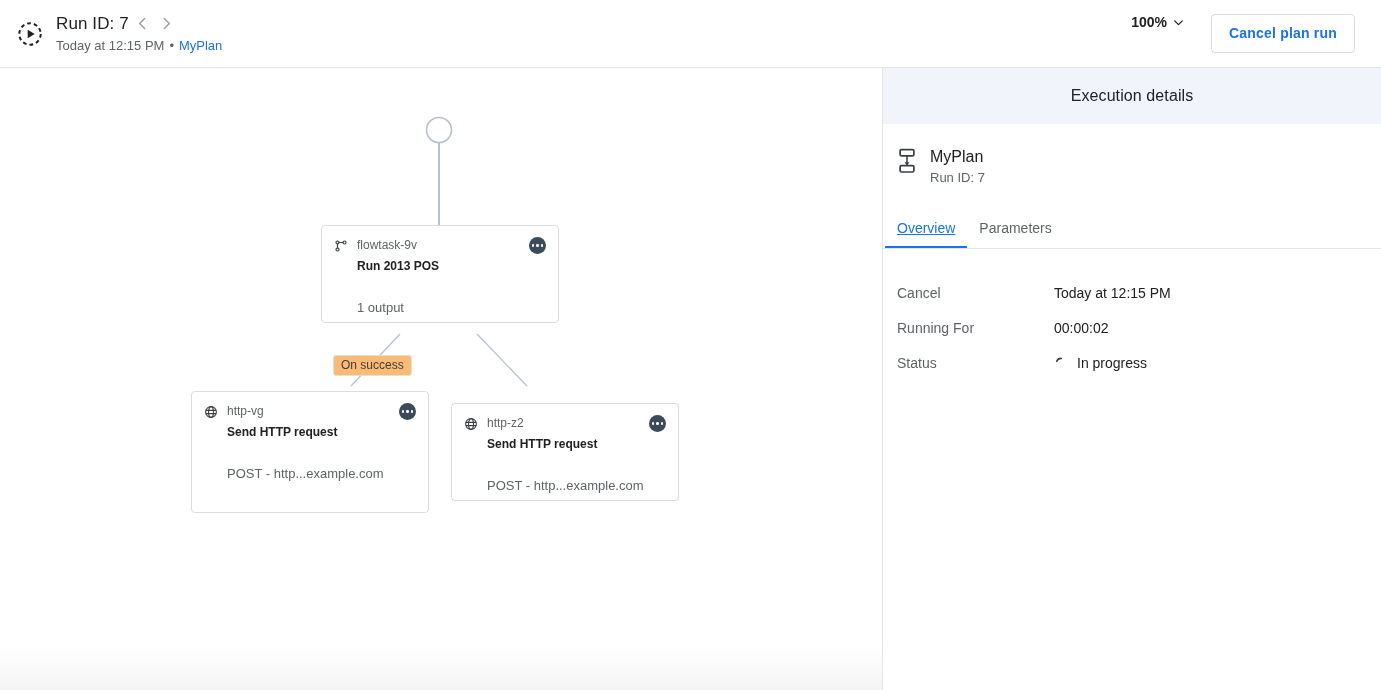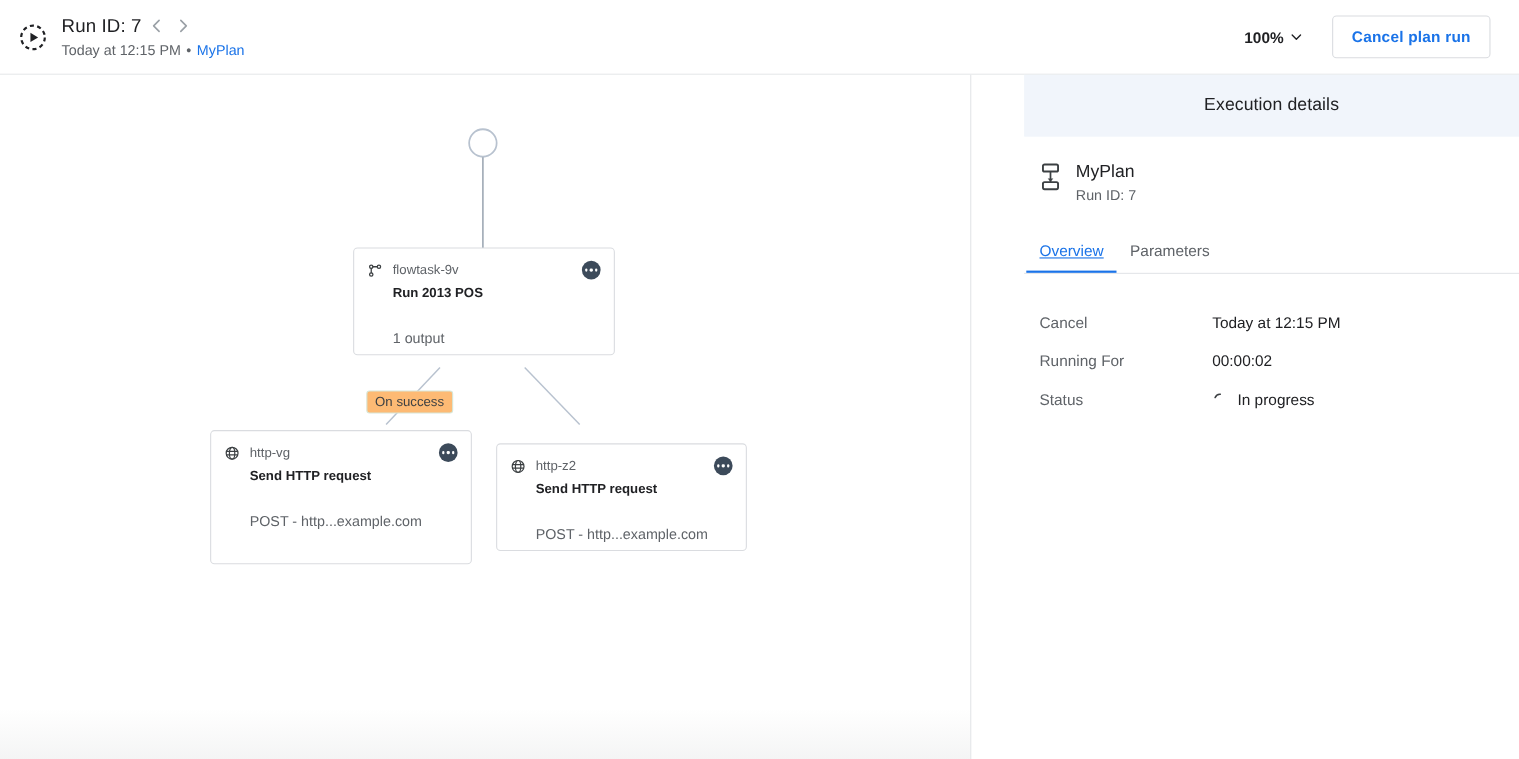--- a/index.html
+++ b/index.html
@@ -36,21 +36,21 @@
   }
   .chev-btn svg { display: block; }
   .subtitle {
     font-size: 13px; color: #5f6368; line-height: 18px; margin-top: 2px;
     display: flex; align-items: center; gap: 5px;
   }
   .dot-sep { color: #5f6368; font-size: 13px; }
   .plan-link { color: #1a73e8; cursor: pointer; }
 
   .header-right {
-    margin-left: auto; display: flex; align-items: center;
+    margin-left: auto; display: flex; align-items: flex-start;
     padding-right: 26px; gap: 26px;
   }
   .zoom-select {
     display: flex; align-items: center; gap: 5px;
     font-size: 14px; color: #202124; cursor: pointer; font-weight: 700;
   }
   .zoom-select .caret { color: #202124; display: flex; }
   .cancel-btn {
     border: 1px solid #dadce0; border-radius: 4px;
     background: #fff; color: #1a73e8;
@@ -119,21 +119,20 @@
     background: linear-gradient(to bottom, rgba(255,255,255,0) 0%, rgba(60,64,67,.055) 100%);
     pointer-events: none;
   }
 
   
   .panel {
     position: absolute; top: 68px; right: 0;
     width: 499px; height: 622px;
     background: #fff;
     border-left: 1px solid #e3e5e8;
-    padding-left: 48px;
   }
   .panel-header {
     height: 56px; background: #f1f5fb;
     display: flex; align-items: center; justify-content: center;
     border-bottom: 1px solid #f1f5fb;
   }
   .panel-header-title {
     font-size: 16px; color: #202124; letter-spacing: .1px;
   }
   .panel-plan {

